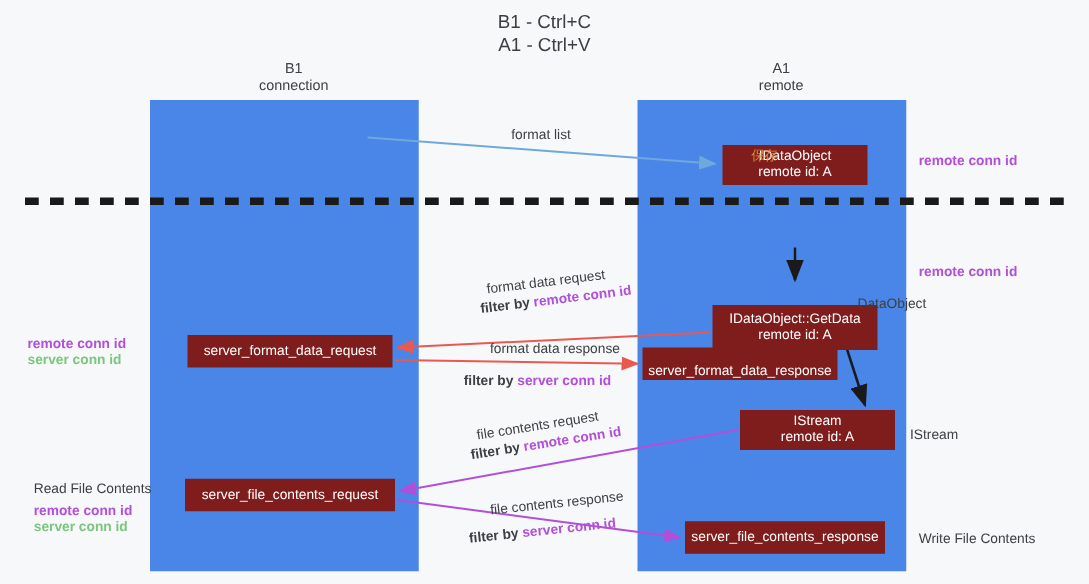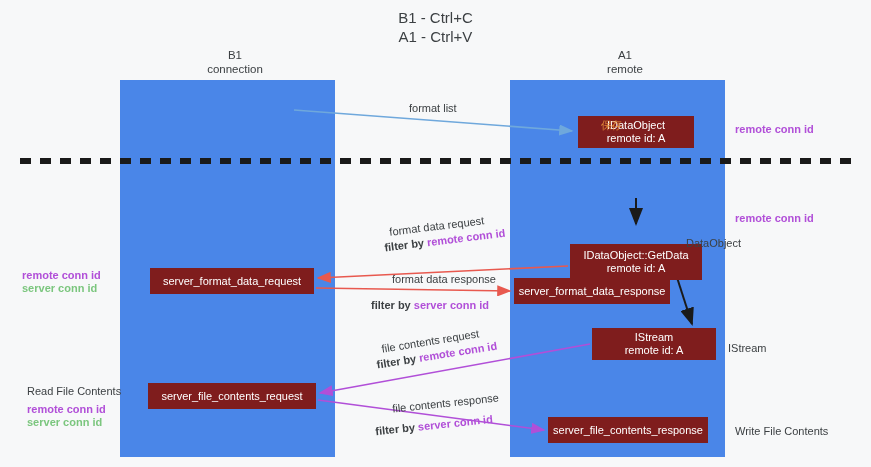--- a/index.html
+++ b/index.html
@@ -42,21 +42,21 @@
   .node.green{background:#7bc67e;}
   .node.orange{background:#7f1d1d;}
   .node .l2{font-size:11px;}
 
   #node-ctrl-c{left:160px;top:95px;width:134px;height:26px;}
   #node-ctrl-v{left:580px;top:172px;width:112px;height:26px;}
   #node-idataobject{left:578px;top:116px;width:116px;height:32px;}
   #node-getdata{left:570px;top:228px;width:132px;height:36px;margin-top:16px;}
   #node-istream{left:592px;top:328px;width:124px;height:32px;}
   #node-sfdreq{left:150px;top:268px;width:164px;height:26px;}
-  #node-sfdresp{left:514px;top:278px;width:156px;height:26px;}
+  #node-sfdresp{left:514px;top:278px;width:156px;height:26px;justify-content:flex-end;}
   #node-sfcreq{left:148px;top:383px;width:168px;height:26px;}
   #node-sfcresp{left:548px;top:417px;width:160px;height:26px;}
 
   
   .overlap-wrap{position:relative;display:inline-block;}
   .overlap-ghost{
     position:absolute;left:-6px;top:0;
     color:#e8913a;opacity:.95;letter-spacing:-1px;
   }
 

